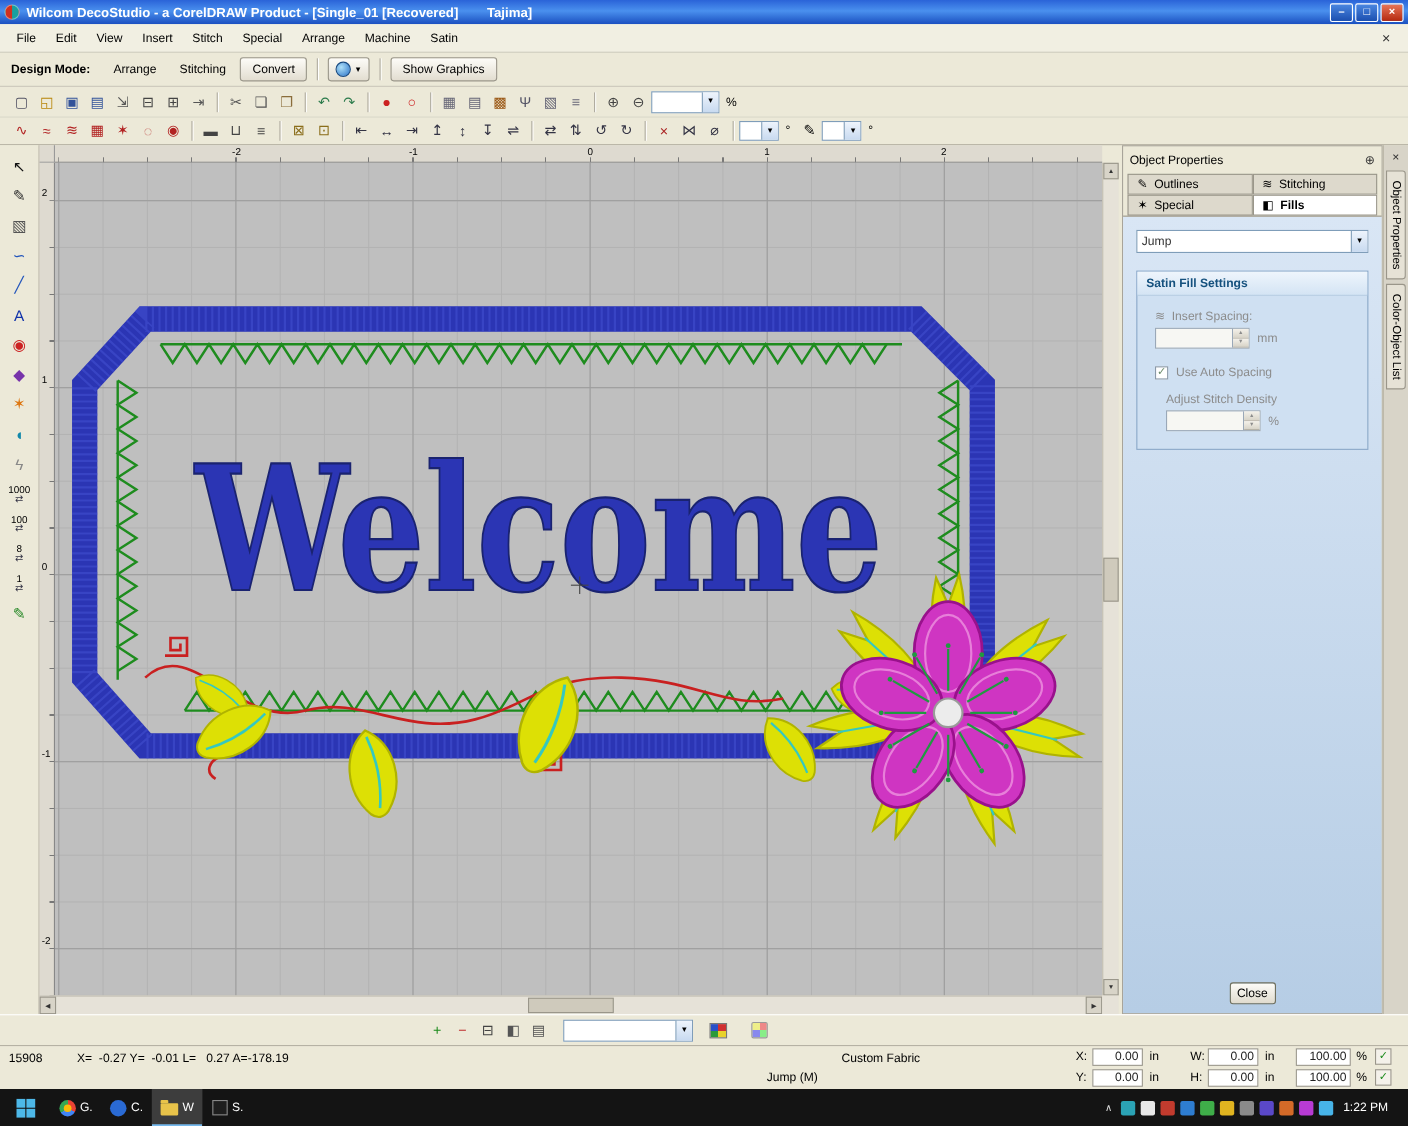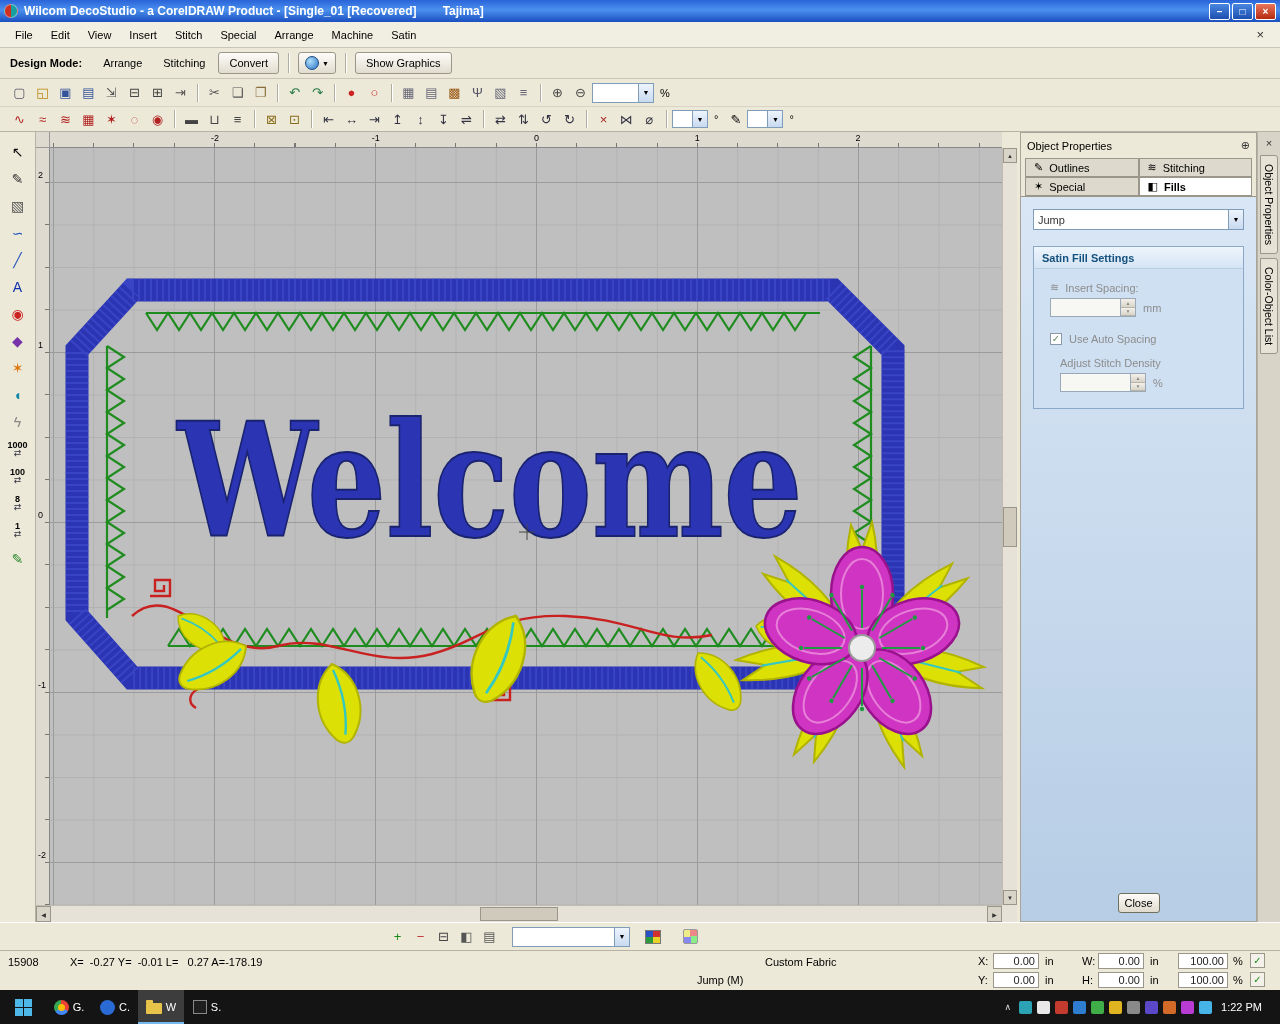--- a/index.html
+++ b/index.html
@@ -41,21 +41,21 @@
   .combo{height:20px;background:#fff;border:1px solid #7f9db9;display:flex;align-items:center}
   .combo .cval{flex:1;padding:0 4px;color:#333}
   .combo .arrow{width:15px;height:100%;background:linear-gradient(#eef4fc,#c8daf0);border-left:1px solid #7f9db9;font-size:7px;display:flex;align-items:center;justify-content:center}
   .pct-label{margin:0 6px}
   .mini-combo{width:36px}
 
   
   .left-tools{left:0;top:132px;width:36px;height:790px;background:#ece9d8;border-right:1px solid #b6b2a4;display:flex;flex-direction:column;align-items:center;padding-top:8px;gap:4px}
   .ltool{width:26px;height:23px;display:flex;align-items:center;justify-content:center;font-size:14px;border:1px solid transparent}
   .ltravel{width:28px;height:25px;display:flex;flex-direction:column;align-items:center;justify-content:center;line-height:1}
-  .ltravel .num{font-size:9px;font-weight:bold}
+  .ltravel .num{font-size:9px;font-weight:normal}
   .ltravel .arr{font-size:9px;margin-top:-1px;color:#334}
 
   
   .ruler-corner{left:36px;top:132px;width:14px;height:16px;background:#dedad0;border-right:1px solid #999;border-bottom:1px solid #999}
   .h-ruler{left:50px;top:132px;width:952px;height:16px;background:#dedad0;border-bottom:1px solid #888;background-image:repeating-linear-gradient(90deg,#777 0 1px,transparent 1px 40.25px);background-size:100% 5px;background-position:3px 11px;background-repeat:no-repeat}
   .h-ruler .rlabel{position:absolute;top:1px;font-size:9px;transform:translateX(-50%)}
   .v-ruler{left:36px;top:148px;width:14px;height:757px;background:#dedad0;border-right:1px solid #888;background-image:repeating-linear-gradient(#777 0 1px,transparent 1px 42.5px);background-size:5px 100%;background-position:9px 34px;background-repeat:no-repeat}
   .v-ruler .rlabel{position:absolute;left:2px;font-size:9px;transform:translateY(-50%)}
   .canvas{left:50px;top:148px;width:952px;height:757px;background-color:#bfbfbf;overflow:hidden;
     background-image:

